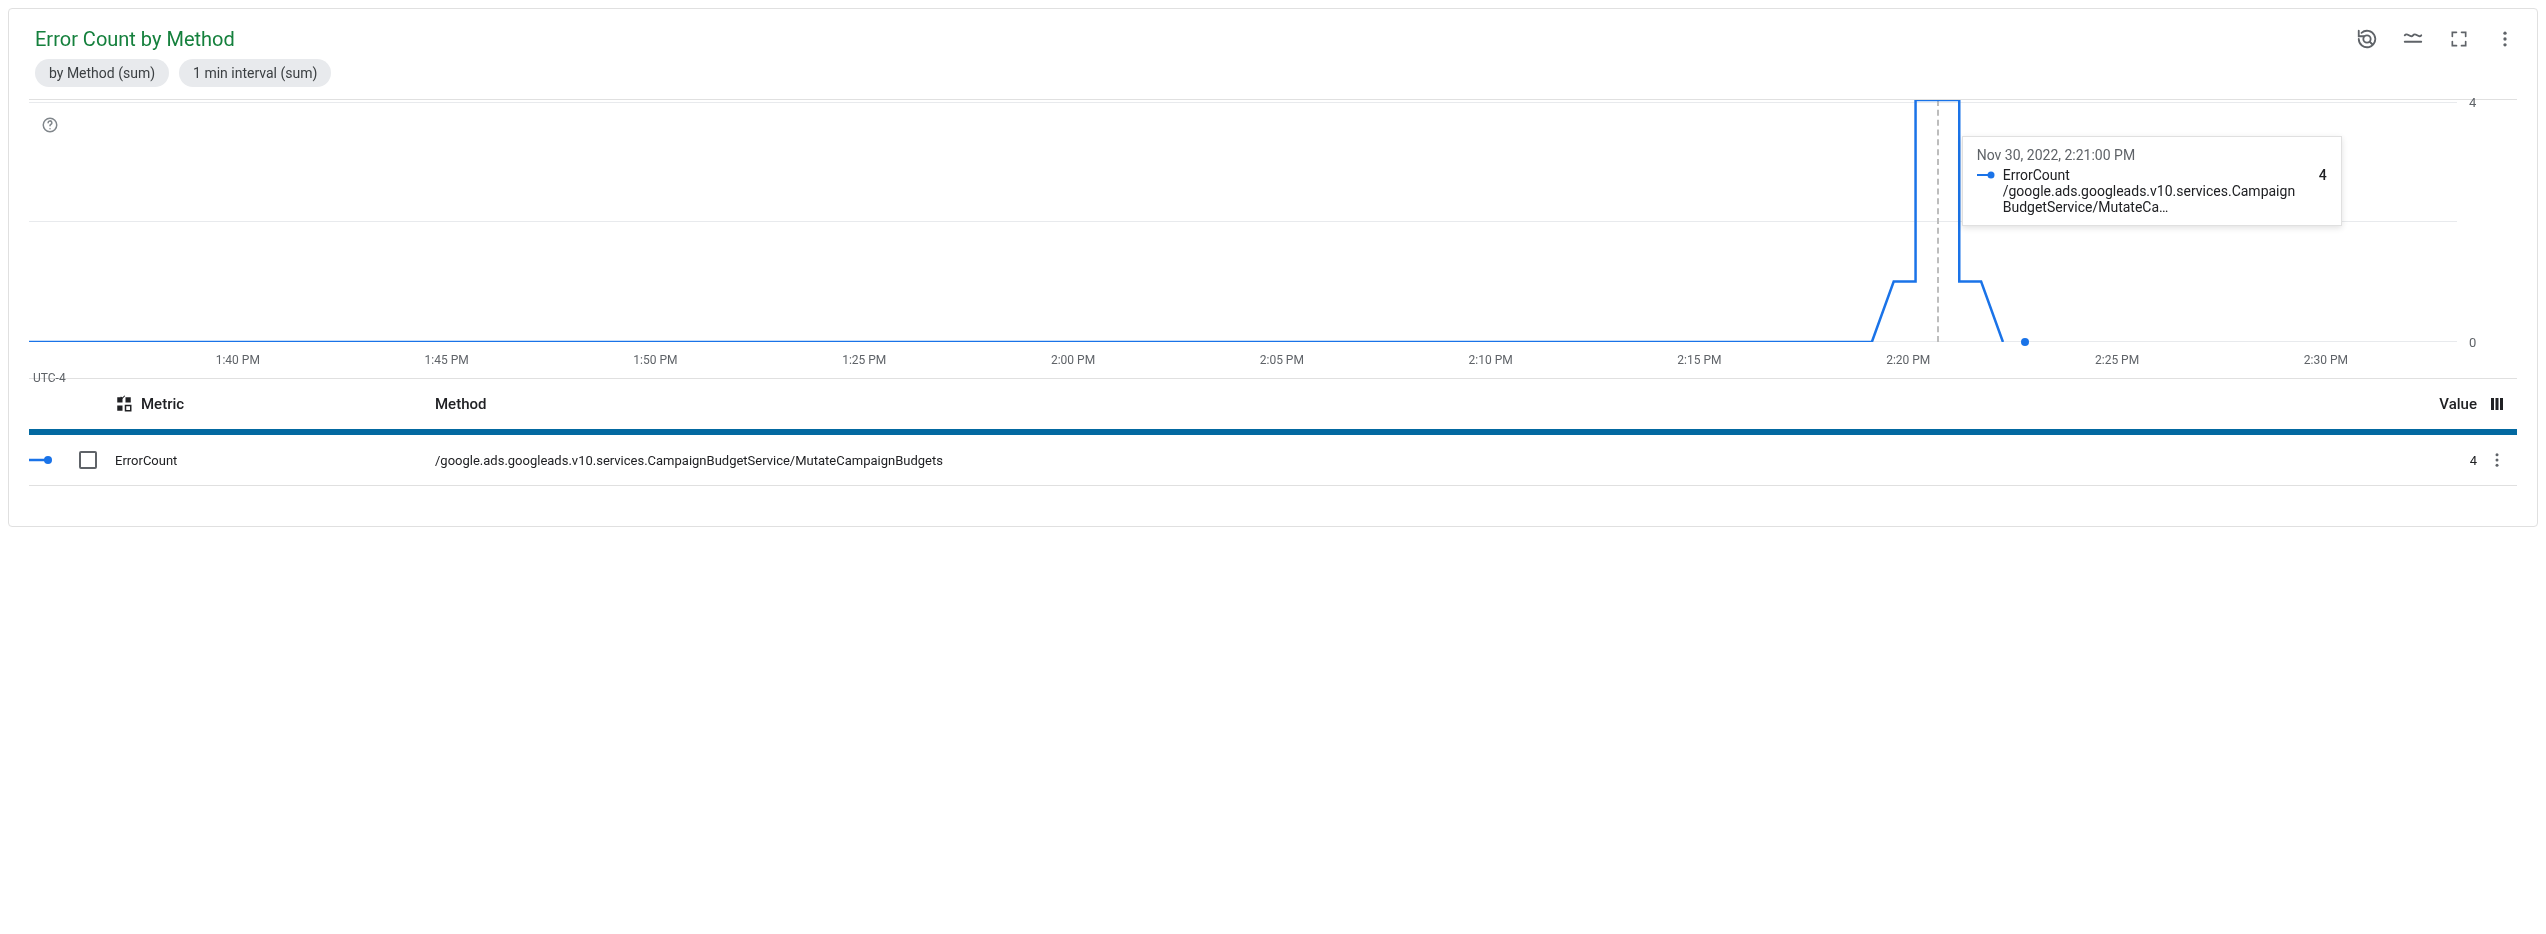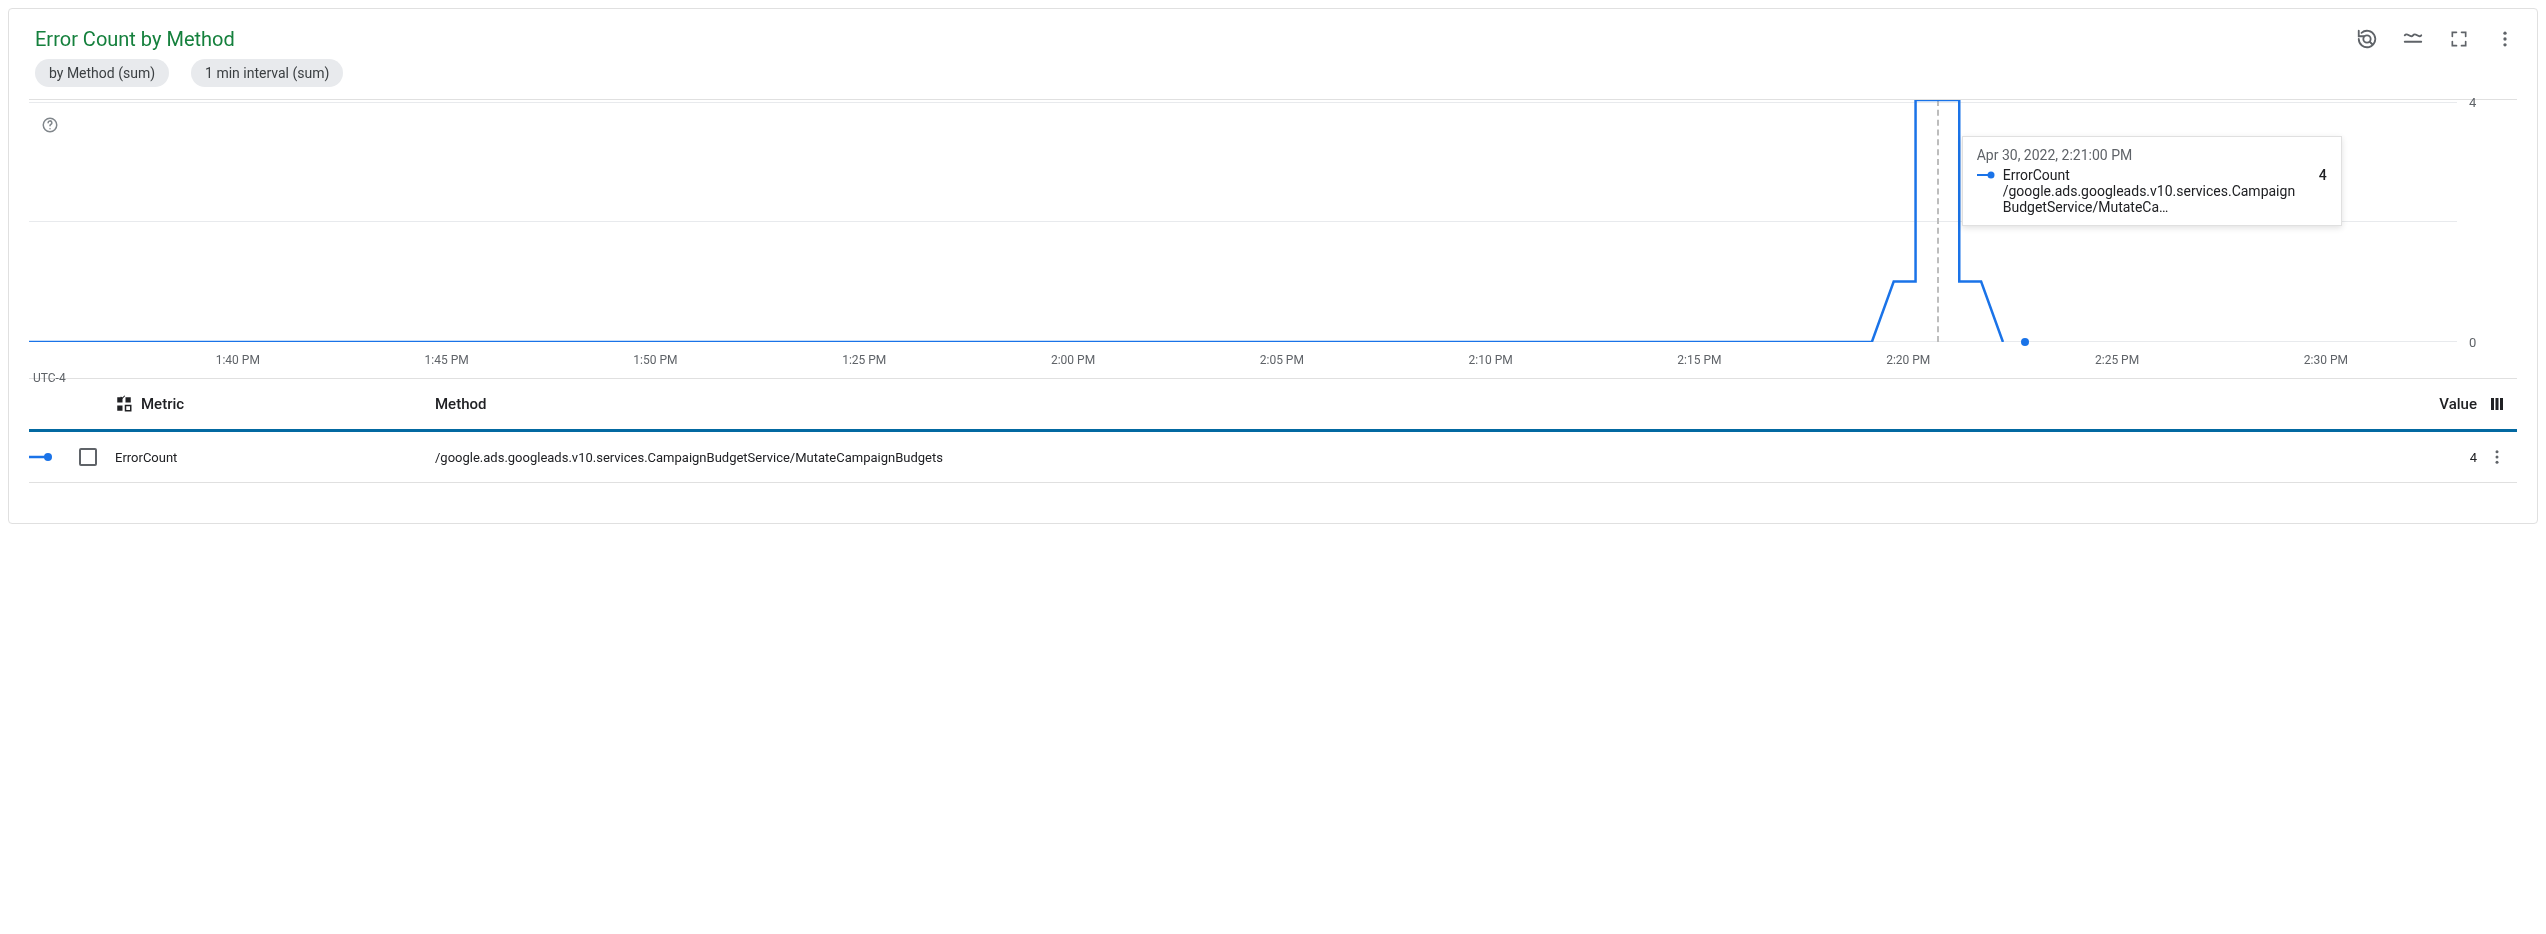--- a/index.html
+++ b/index.html
@@ -38,21 +38,21 @@
   .icon-btn {
     cursor: pointer;
     display: inline-flex;
     align-items: center;
     justify-content: center;
     width: 24px;
     height: 24px;
   }
   .chips {
     display: flex;
-    gap: 22px;
+    gap: 10px;
     padding: 0 26px 12px 26px;
   }
   .chip {
     background: #e8eaed;
     border-radius: 16px;
     padding: 6px 14px;
     font-size: 14px;
     color: #3c4043;
     cursor: pointer;
   }
@@ -166,21 +166,21 @@
     font-weight: 500;
     margin-left: 8px;
   }
   .legend-table {
     margin: 0 20px;
   }
   .lt-header {
     display: flex;
     align-items: center;
     padding: 16px 0 16px 0;
-    border-bottom: 3px solid #0369a1;
+    border-bottom: 6px solid #0369a1;
     font-weight: 500;
     font-size: 15px;
   }
   .col-marker { width: 50px; }
   .col-check { width: 36px; display:flex; align-items:center; }
   .col-metric { width: 320px; display:flex; align-items:center; gap:8px;}
   .col-method { flex: 1; }
   .col-value { width: 70px; text-align: right; }
   .col-menu { width: 40px; display:flex; justify-content:center; align-items:center; color:#5f6368;}
   .lt-row {
@@ -261,21 +261,21 @@
 
       <div class="crosshair" style="left:78.6%;"></div>
 
       <svg class="spike" viewBox="0 0 100 100" preserveAspectRatio="none" style="left:0;bottom:0;width:100%;height:100%;">
         <polyline points="0,100 75.9,100 76.8,75 77.7,75 77.7,0 79.5,0 79.5,75 80.4,75 81.3,100" vector-effect="non-scaling-stroke"></polyline>
       </svg>
 
       <div class="hover-dot" style="left:82.2%; top:100%;"></div>
 
       <div class="tooltip" style="left:79.6%; top:36px;">
-        <div class="tooltip-time">Apr 30, 2022, 2:21:00 PM</div>
+        <div class="tooltip-time">Nov 30, 2022, 2:21:00 PM</div>
         <div class="tooltip-row">
           <span class="tooltip-marker">
             <svg width="18" height="10">
                 <line x1="0" y1="5" x2="12" y2="5" stroke="#1a73e8" stroke-width="2"></line>
                 <circle cx="14" cy="5" r="3.5" fill="#1a73e8"></circle>
               </svg>
           </span>
           <span class="tooltip-label">ErrorCount /google.ads.googleads.v10.services.CampaignBudgetService/MutateCa…</span>
           <span class="tooltip-value">4</span>
         </div>

